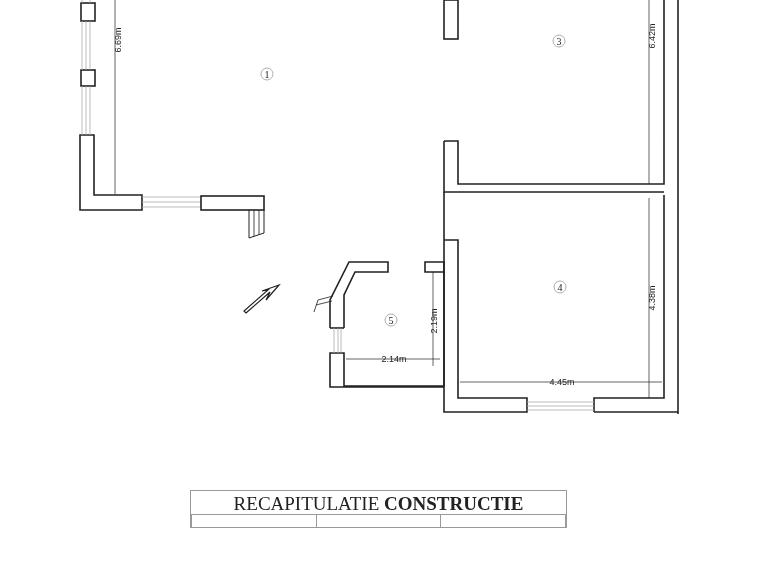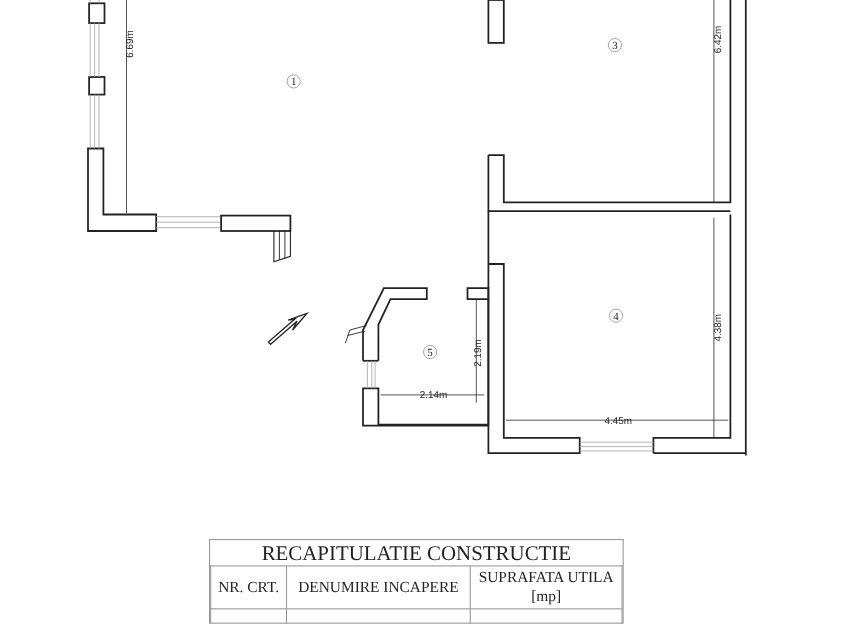--- a/index.html
+++ b/index.html
@@ -2,21 +2,21 @@
 <html><head>
 <meta charset="utf-8">
 <style>
   html, body { margin:0; padding:0; background:#ffffff; }
   body { width:770px; height:578px; position:relative; overflow:hidden; font-family:"Liberation Sans", sans-serif; }
   #plan { position:absolute; left:0; top:0; width:770px; height:578px; }
   .dimtxt { font-family:"Liberation Sans", sans-serif; font-size:9px; fill:#222; }
   .roomnum { font-family:"Liberation Serif", serif; font-size:10px; fill:#222; }
   .table-wrap { position:absolute; left:190px; top:490px; width:375px; background:#fff; border:1px solid #999; border-bottom:none; }
   .ttitle { font-family:"Liberation Serif", serif; font-size:19px; text-align:center; line-height:21px; color:#222; padding-top:2px; }
-  .ttitle b { font-weight:normal; }
+  .ttitle b { font-weight:bold; }
   table { border-collapse:collapse; width:100%; font-family:"Liberation Serif", serif; font-size:14px; color:#222; }
   th { font-weight:normal; border:1px solid #999; padding:2px 3px; text-align:center; line-height:17px; }
   td { border:1px solid #999; height:10px; }
 </style>
 </head>
 <body>
 
 <svg id="plan" viewBox="0 0 770 578" xmlns="http://www.w3.org/2000/svg">
   <g fill="none" stroke="#222" stroke-width="1.6">
 
@@ -102,25 +102,20 @@
   <text class="dimtxt" x="394" y="362" text-anchor="middle">2.14m</text>
 </svg>
 
 <div class="table-wrap">
   <div class="ttitle">
     <span>RECAPITULATIE</span>
     <b>CONSTRUCTIE</b>
   </div>
   <table>
     <tbody>
-        <tr>
-      <th style="width:62px">NR. CRT.</th>
-      <th style="width:160px">DENUMIRE INCAPERE</th>
-      <th>SUPRAFATA UTILA [mp]</th>
-    </tr>
     <tr>
       <td></td>
       <td></td>
       <td></td>
     </tr>
   </tbody>
     </table>
 </div>
 
 </body></html>

